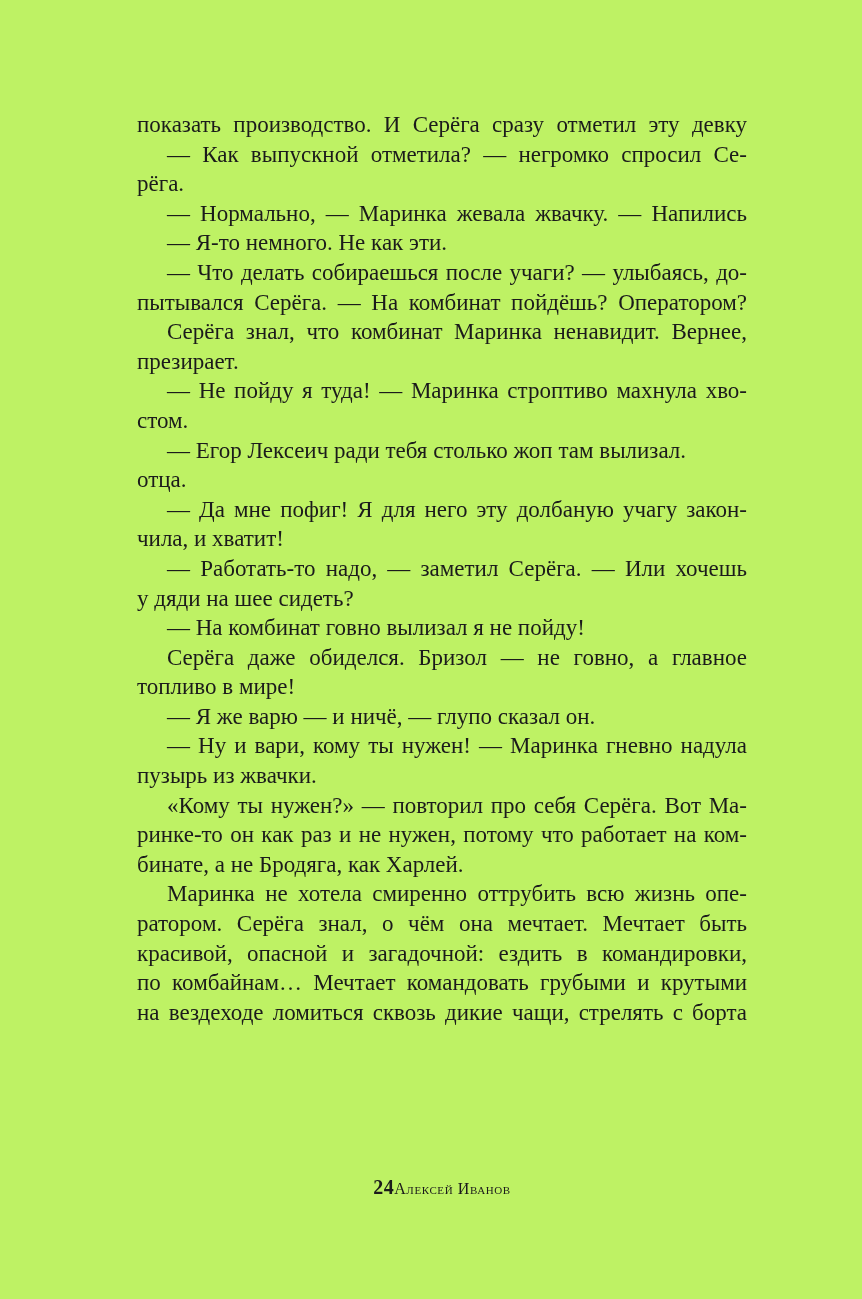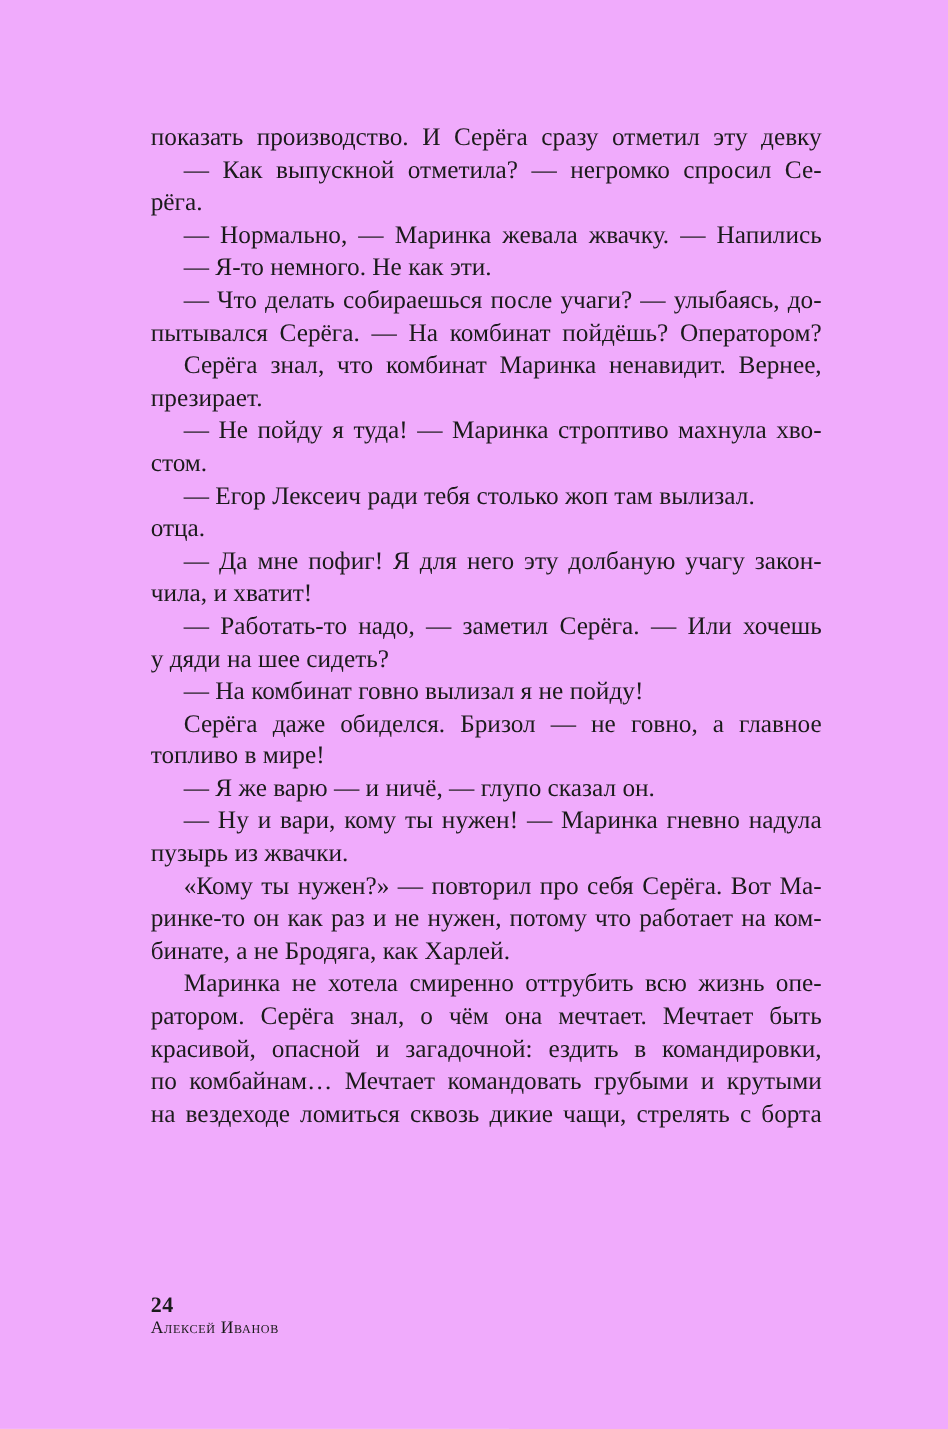--- a/index.html
+++ b/index.html
@@ -5,21 +5,21 @@
   html, body { margin: 0; padding: 0; }
   body {
     width: 862px; height: 1299px;
     background: #ffffff;
     font-family: "Liberation Serif", "DejaVu Serif", serif;
     color: #1b1b1b;
   }
   .page {
     position: relative;
     width: 862px; height: 1299px;
-    background: #f0abfc;
+    background: #bef264;
     overflow: hidden;
   }
   .text-block {
     position: absolute;
     left: 137px; top: 110px;
     width: 610px;
   }
   .para { margin: 0; padding: 0; }
   .line {
     font-size: 23px;
@@ -30,23 +30,22 @@
   .line.just {
     text-align: justify;
     text-align-last: justify;
   }
   .line.ind { padding-left: 30px; }
   .footer {
     position: absolute;
     left: 137px; top: 1176px;
     width: 610px;
     display: flex;
-    justify-content: flex-start;
+    justify-content: center;
     align-items: baseline;
-    flex-direction: column;
   }
   .page-number {
     font-size: 20px;
     font-weight: 700;
     letter-spacing: 0.5px;
   }
   .running-title {
     font-size: 16px;
     font-variant: small-caps;
     letter-spacing: 0.6px;

